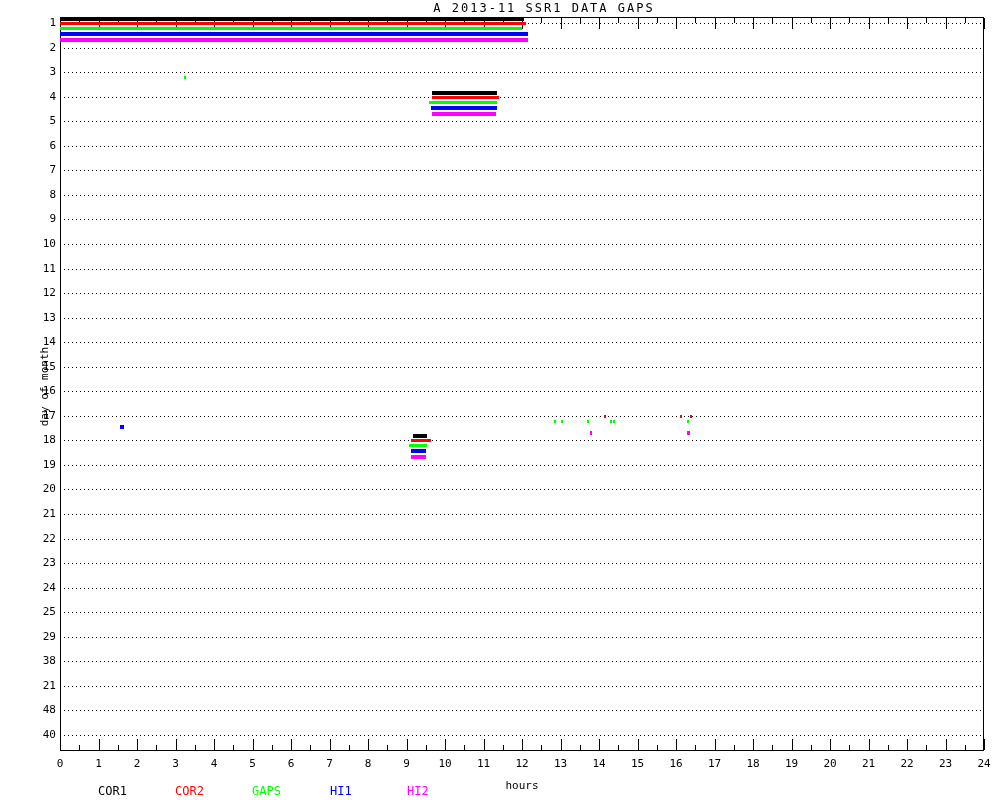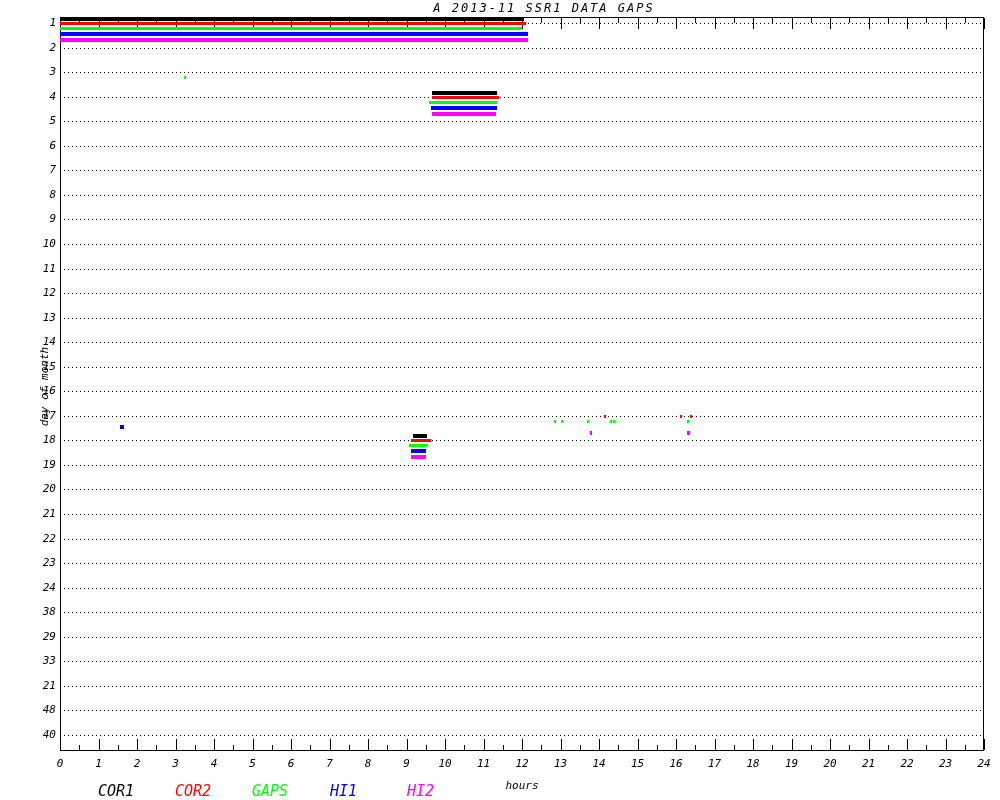--- a/index.html
+++ b/index.html
@@ -1,19 +1,19 @@
 <!DOCTYPE html>
 <html><head>
 <meta charset="utf-8">
 <style>
   html,body{margin:0;padding:0;background:#ffffff;}
   #screen{
     position:relative;width:1000px;height:800px;background:#ffffff;
     font-family:"DejaVu Sans Mono","Liberation Mono",monospace;
-    color:#000;overflow:hidden;font-style:italic;
+    color:#000;overflow:hidden;
   }
   .title{
     position:absolute;top:1px;left:544px;transform:translateX(-50%);
     font-size:12px;letter-spacing:2px;white-space:nowrap;
   }
   .plotbox{
     position:absolute;left:60px;top:17px;width:924px;height:734px;
     border:1px solid #000;box-sizing:border-box;background:transparent;
   }
   .gridline{
@@ -30,21 +30,21 @@
   .bar{position:absolute;}
   .axis-x-title{
     position:absolute;left:522px;top:779px;transform:translateX(-50%);
     font-size:11px;
   }
   .ytitle-wrap{position:absolute;left:-36px;top:305px;width:160px;height:160px;}
   .ytitle{
     position:absolute;left:0;top:0;width:160px;text-align:center;font-size:11px;
     transform:rotate(-90deg);transform-origin:50% 50%;margin-top:75px;
   }
-  .legend-item{position:absolute;top:785px;font-size:15px;line-height:13px;white-space:nowrap;}
+  .legend-item{position:absolute;top:785px;font-size:12px;line-height:13px;white-space:nowrap;}
 </style>
 </head>
 <body>
 
 <div id="screen">
   <div class="title">A  2013-11 SSR1 DATA GAPS</div>
 
   <div class="ytitle-wrap">
     <div class="ytitle">day of month</div>
   </div>
@@ -93,25 +93,25 @@
       <div class="daylabel" style="left: 30px; top: 483.45px;">20</div>
       <div class="gridline" style="left: 60px; top: 514px; width: 924px;"></div>
       <div class="daylabel" style="left: 30px; top: 508px;">21</div>
       <div class="gridline" style="left: 60px; top: 538.55px; width: 924px;"></div>
       <div class="daylabel" style="left: 30px; top: 532.55px;">22</div>
       <div class="gridline" style="left: 60px; top: 563.1px; width: 924px;"></div>
       <div class="daylabel" style="left: 30px; top: 557.1px;">23</div>
       <div class="gridline" style="left: 60px; top: 587.65px; width: 924px;"></div>
       <div class="daylabel" style="left: 30px; top: 581.65px;">24</div>
       <div class="gridline" style="left: 60px; top: 612.2px; width: 924px;"></div>
-      <div class="daylabel" style="left: 30px; top: 606.2px;">38</div>
+      <div class="daylabel" style="left: 30px; top: 606.2px;">25</div>
       <div class="gridline" style="left: 60px; top: 636.75px; width: 924px;"></div>
       <div class="daylabel" style="left: 30px; top: 630.75px;">29</div>
       <div class="gridline" style="left: 60px; top: 661.3px; width: 924px;"></div>
-      <div class="daylabel" style="left: 30px; top: 655.3px;">33</div>
+      <div class="daylabel" style="left: 30px; top: 655.3px;">38</div>
       <div class="gridline" style="left: 60px; top: 685.85px; width: 924px;"></div>
       <div class="daylabel" style="left: 30px; top: 679.85px;">21</div>
       <div class="gridline" style="left: 60px; top: 710.4px; width: 924px;"></div>
       <div class="daylabel" style="left: 30px; top: 704.4px;">48</div>
       <div class="gridline" style="left: 60px; top: 734.95px; width: 924px;"></div>
       <div class="daylabel" style="left: 30px; top: 728.95px;">40</div>
       <div class="tick" style="left: 60px; top: 18px; height: 11px;"></div>
       <div class="tick" style="left: 60px; top: 739px; height: 11px;"></div>
       <div class="tick" style="left: 79.25px; top: 18px; height: 5px;"></div>
       <div class="tick" style="left: 79.25px; top: 745px; height: 5px;"></div>

